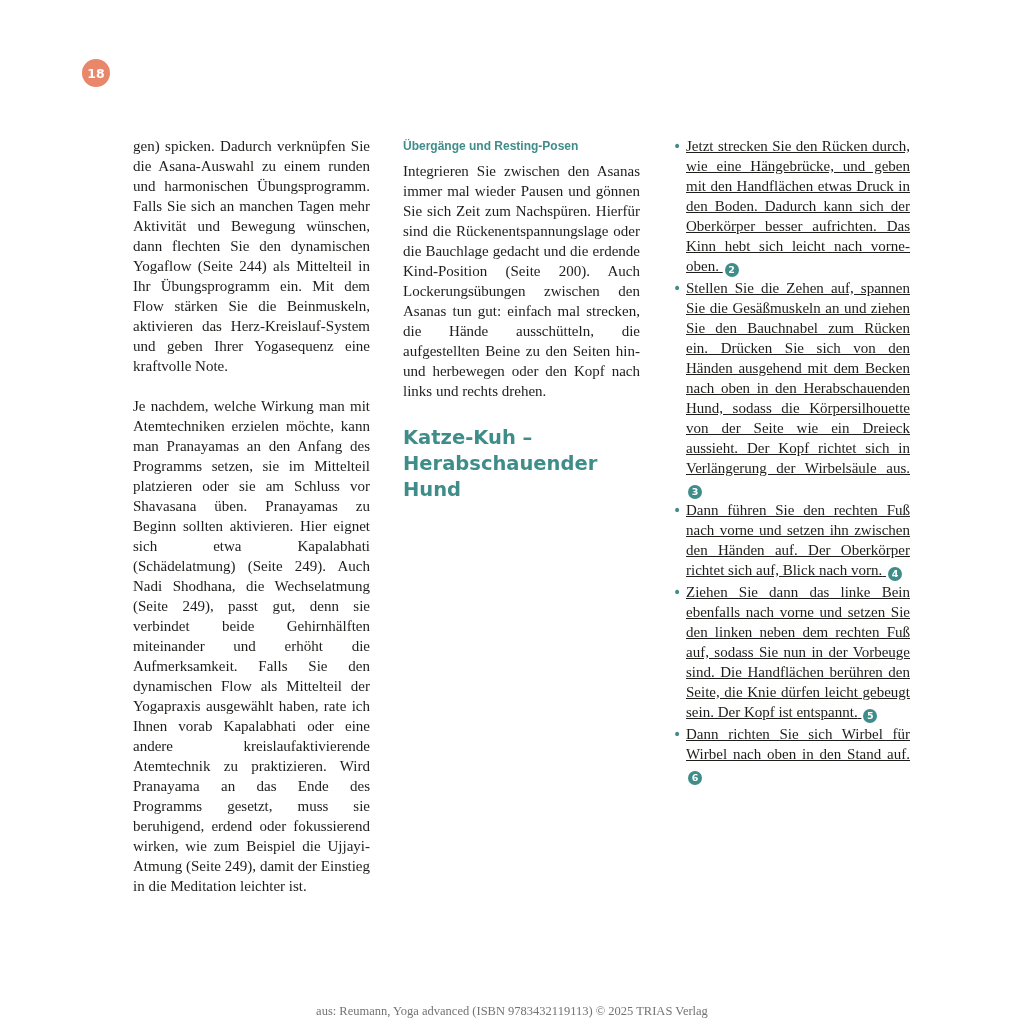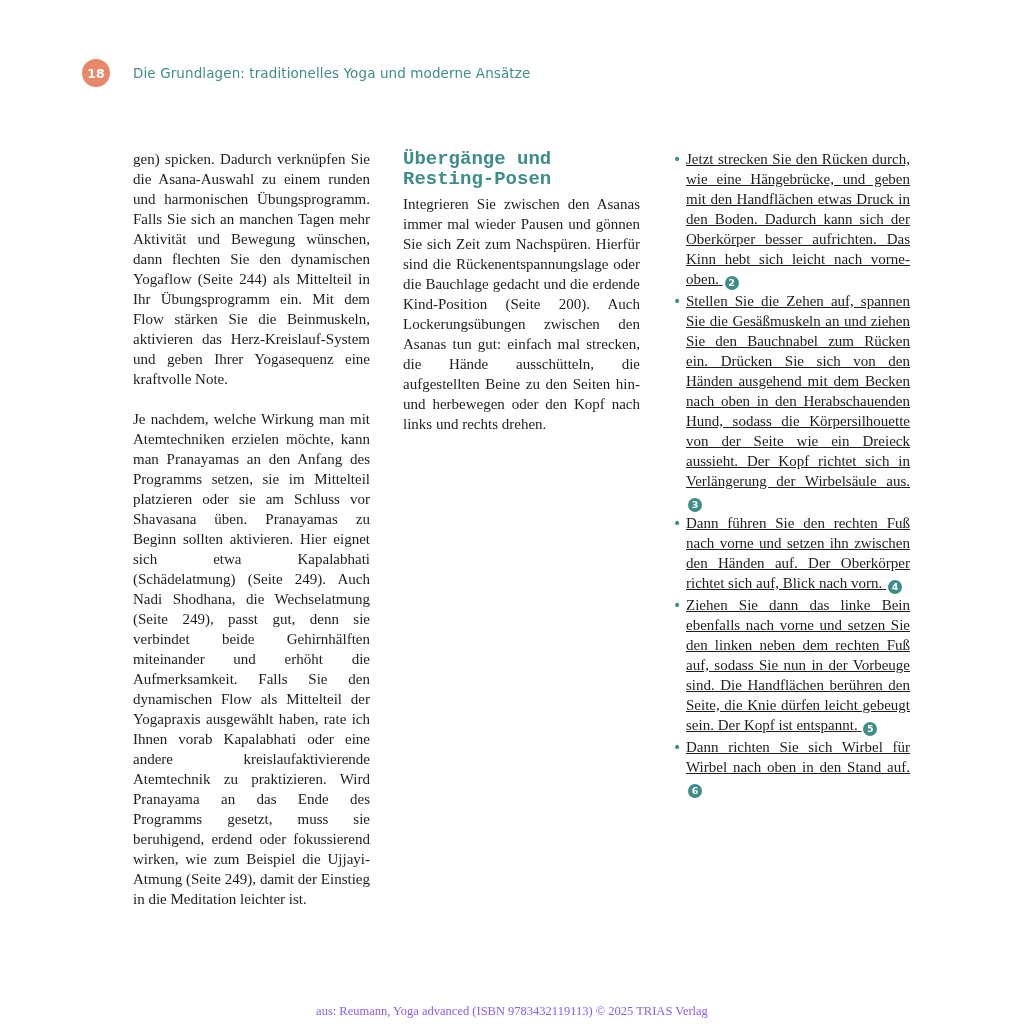--- a/index.html
+++ b/index.html
@@ -4,40 +4,40 @@
 <style>
   * { margin:0; padding:0; box-sizing:border-box; }
   html, body { width:1024px; height:1024px; }
   body {
     background:#ffffff;
     font-family:"Liberation Serif", serif;
     color:#1d1d1b;
   }
   .page { position:relative; width:1024px; height:1024px; background:#fff; overflow:hidden; }
 
-  .header { position:absolute; top:59px; left:82px; display:flex; align-items:center; gap:23px; }
+  .header { position:absolute; top:59px; left:82px; display:flex; align-items:center; gap:38px; }
   .badge {
     width:28px; height:28px; border-radius:50%;
     background:#e8876a; color:#fff;
     font-family:"DejaVu Sans", sans-serif; font-size:12.5px; font-weight:bold;
     display:flex; align-items:center; justify-content:center;
   }
   .header-title {
     font-family:"DejaVu Sans", sans-serif;
     font-size:13.5px; color:#3e8d89; letter-spacing:0.1px;
   }
 
   .content { position:absolute; top:136px; left:133px; width:778px; display:flex; gap:33px; }
-  .col { width:237px; font-size:15px; line-height:20px; text-align:justify; hyphens:auto;margin-top:13px; -webkit-hyphens:auto; }
+  .col { width:237px; font-size:15px; line-height:20px; text-align:justify; hyphens:auto; -webkit-hyphens:auto; }
   .para { margin-bottom:20px; }
   .para:last-child { margin-bottom:0; }
 
   .col-heading {
-    font-family:Liberation Mono, monospace;
-    font-size:19px; font-weight:bold; color:#3e8d89;
+    font-family:Liberation Sans, sans-serif;
+    font-size:12px; font-weight:bold; color:#3e8d89;
     line-height:20px; margin-bottom:5px; text-align:left; hyphens:none;
   }
   .sub-heading {
     font-family:"DejaVu Sans", sans-serif;
     font-size:19.5px; font-weight:bold; color:#3e8d89;
     line-height:26px; margin-top:24px; margin-bottom:14px; text-align:left; hyphens:none;
   }
 
   ul.bullets { list-style:none; text-align:justify;text-decoration:underline; }
   ul.bullets li { position:relative; padding-left:13px; margin-bottom:1px; }
@@ -49,44 +49,44 @@
   .num {
     display:inline-flex; width:14px; height:14px; border-radius:50%;
     background:#3e8d89; color:#fff;
     font-family:"DejaVu Sans", sans-serif; font-size:9.5px; font-weight:bold;
     align-items:center; justify-content:center;
     vertical-align:-2px; margin-left:2px;
   }
 
   .footer {
     position:absolute; top:1004px; left:0; width:100%;
-    text-align:center; font-size:12.5px; color:#8b5cf6;
+    text-align:center; font-size:12.5px; color:#737373;
     font-family:"Liberation Serif", serif;
   }
 </style>
 </head>
 <body>
 
 <div class="page">
 
   <div class="header">
     <div class="badge">18</div>
-    <div class="header-title">Die Grundlagen: traditionelles Yoga und moderne Ansätze</div>
   </div>
 
   <div class="content">
 
     <div class="col">
       <p class="para">gen) spicken. Dadurch verknüpfen Sie die Asana-Auswahl zu einem runden und harmonischen Übungsprogramm. Falls Sie sich an manchen Tagen mehr Aktivität und Bewegung wünschen, dann flechten Sie den dynamischen Yogaflow (Seite 244) als Mittelteil in Ihr Übungsprogramm ein. Mit dem Flow stärken Sie die Beinmuskeln, aktivieren das Herz-Kreislauf-System und geben Ihrer Yogasequenz eine kraftvolle Note.</p>
       <p class="para">Je nachdem, welche Wirkung man mit Atemtechniken erzielen möchte, kann man Pranayamas an den Anfang des Programms setzen, sie im Mittelteil platzieren oder sie am Schluss vor Shavasana üben. Pranayamas zu Beginn sollten aktivieren. Hier eignet sich etwa Kapalabhati (Schädelatmung) (Seite 249). Auch Nadi Shodhana, die Wechselatmung (Seite 249), passt gut, denn sie verbindet beide Gehirnhälften miteinander und erhöht die Aufmerksamkeit. Falls Sie den dynamischen Flow als Mittelteil der Yogapraxis ausgewählt haben, rate ich Ihnen vorab Kapalabhati oder eine andere kreislaufaktivierende Atemtechnik zu praktizieren. Wird Pranayama an das Ende des Programms gesetzt, muss sie beruhigend, erdend oder fokussierend wirken, wie zum Beispiel die Ujjayi-Atmung (Seite 249), damit der Einstieg in die Meditation leichter ist.</p>
     </div>
 
     <div class="col">
       <h2 class="col-heading">Übergänge und Resting-Posen</h2>
       <p class="para">Integrieren Sie zwischen den Asanas immer mal wieder Pausen und gönnen Sie sich Zeit zum Nachspüren. Hierfür sind die Rückenentspannungslage oder die Bauchlage gedacht und die erdende Kind-Position (Seite 200). Auch Lockerungsübungen zwischen den Asanas tun gut: einfach mal strecken, die Hände ausschütteln, die aufgestellten Beine zu den Seiten hin- und herbewegen oder den Kopf nach links und rechts drehen.</p>
+      <h1 class="sub-heading">Katze-Kuh – Herabschauender Hund</h1>
       <ul class="bullets">
       </ul>
     </div>
 
     <div class="col">
       <ul class="bullets">
         <li><span>Jetzt strecken Sie den Rücken durch, wie eine Hängebrücke, und geben mit den Handflächen etwas Druck in den Boden. Dadurch kann sich der Oberkörper besser aufrichten. Das Kinn hebt sich leicht nach vorne-oben.</span> <span class="num">2</span></li>
         <li><span>Stellen Sie die Zehen auf, spannen Sie die Gesäßmuskeln an und ziehen Sie den Bauchnabel zum Rücken ein. Drücken Sie sich von den Händen ausgehend mit dem Becken nach oben in den Herabschauenden Hund, sodass die Körpersilhouette von der Seite wie ein Dreieck aussieht. Der Kopf richtet sich in Verlängerung der Wirbelsäule aus.</span> <span class="num">3</span></li>
         <li><span>Dann führen Sie den rechten Fuß nach vorne und setzen ihn zwischen den Händen auf. Der Oberkörper richtet sich auf, Blick nach vorn.</span> <span class="num">4</span></li>
         <li><span>Ziehen Sie dann das linke Bein ebenfalls nach vorne und setzen Sie den linken neben dem rechten Fuß auf, sodass Sie nun in der Vorbeuge sind. Die Handflächen berühren den Seite, die Knie dürfen leicht gebeugt sein. Der Kopf ist entspannt.</span> <span class="num">5</span></li>

